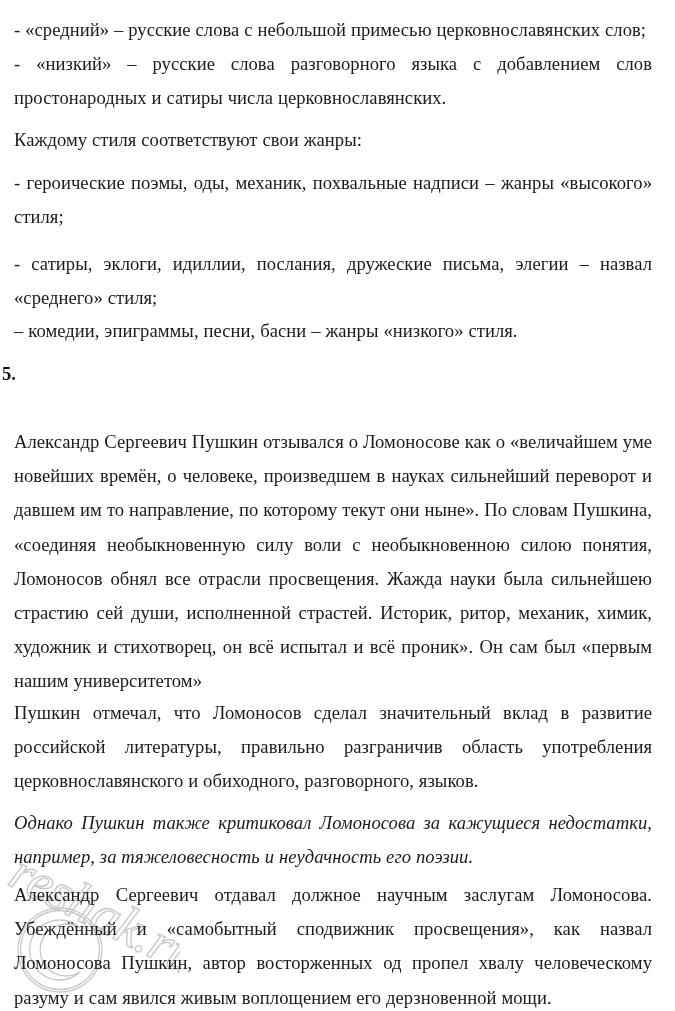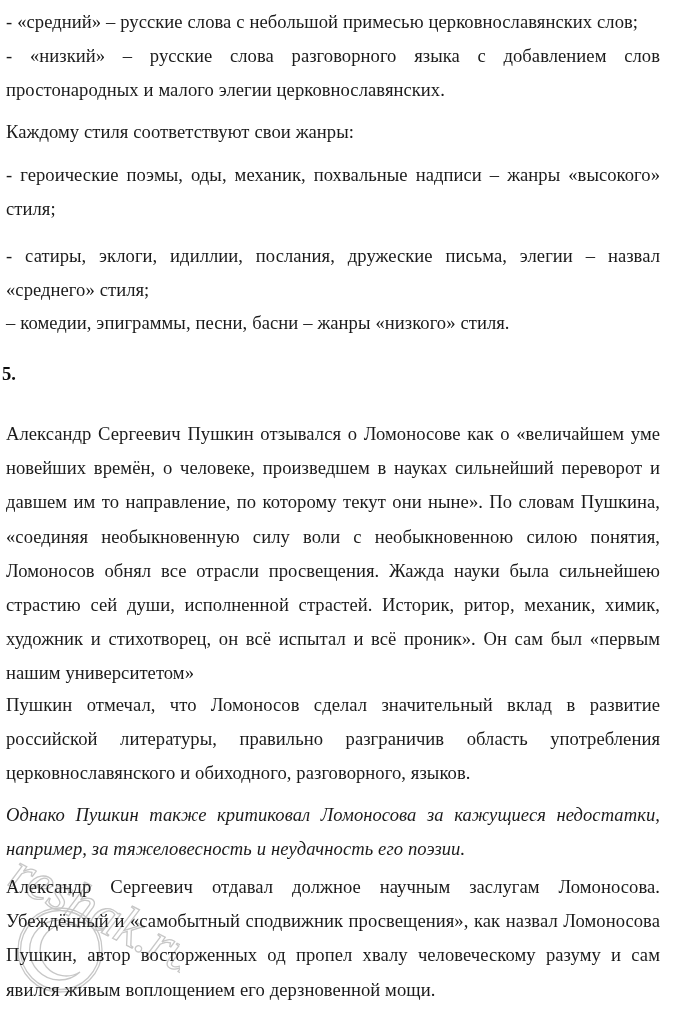--- a/index.html
+++ b/index.html
@@ -37,21 +37,21 @@
 
   
   .doc {
     position: relative;
     z-index: 2;
     padding: 0;
     box-sizing: border-box;
   }
 
   .para {
-    margin: 4px;
+    margin: 12px;
     padding: 0 11px 0 2px;
     font-size: 18.6px;
     line-height: 34.2px;
     color: #1b1b1b;
     text-align: justify;
     text-justify: inter-word;
     letter-spacing: 0.05px;
     word-spacing: 0.2px;
   }
 
@@ -88,21 +88,21 @@
     </svg>
   </div>
 
   <div class="doc">
 
     <div class="blk" style="top:1px;">
       <p class="para">- «средний» – русские слова с небольшой примесью церковнославянских слов;</p>
     </div>
 
     <div class="blk" style="top:35px;">
-      <p class="para">- «низкий» – русские слова разговорного языка с добавлением слов простонародных и малого элегии церковнославянских.</p>
+      <p class="para">- «низкий» – русские слова разговорного языка с добавлением слов простонародных и сатиры числа церковнославянских.</p>
     </div>
 
     <div class="blk" style="top:111px;">
       <p class="para">Каждому стиля соответствуют свои жанры:</p>
     </div>
 
     <div class="blk" style="top:154px;">
       <p class="para">- героические поэмы, оды, механик, похвальные надписи – жанры «высокого» стиля;</p>
     </div>
 

